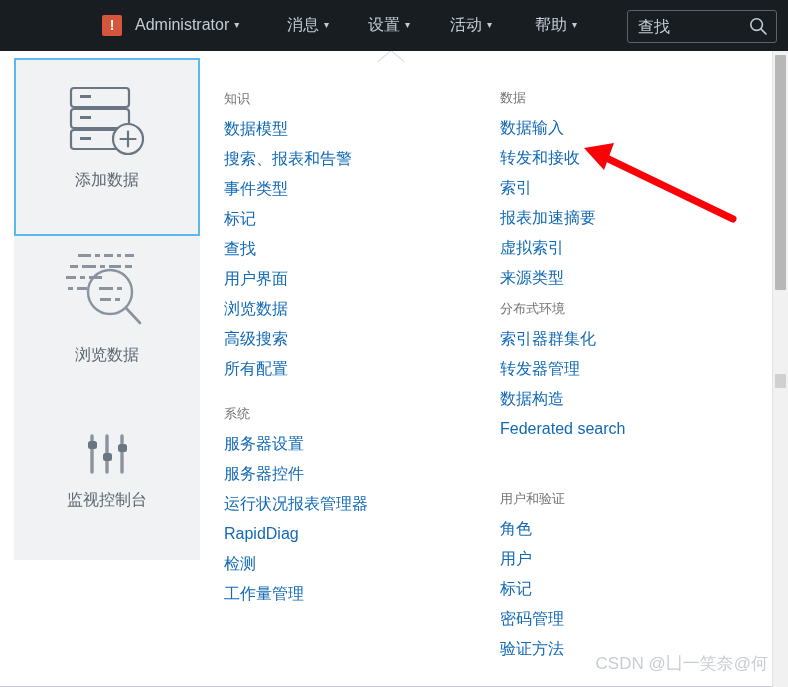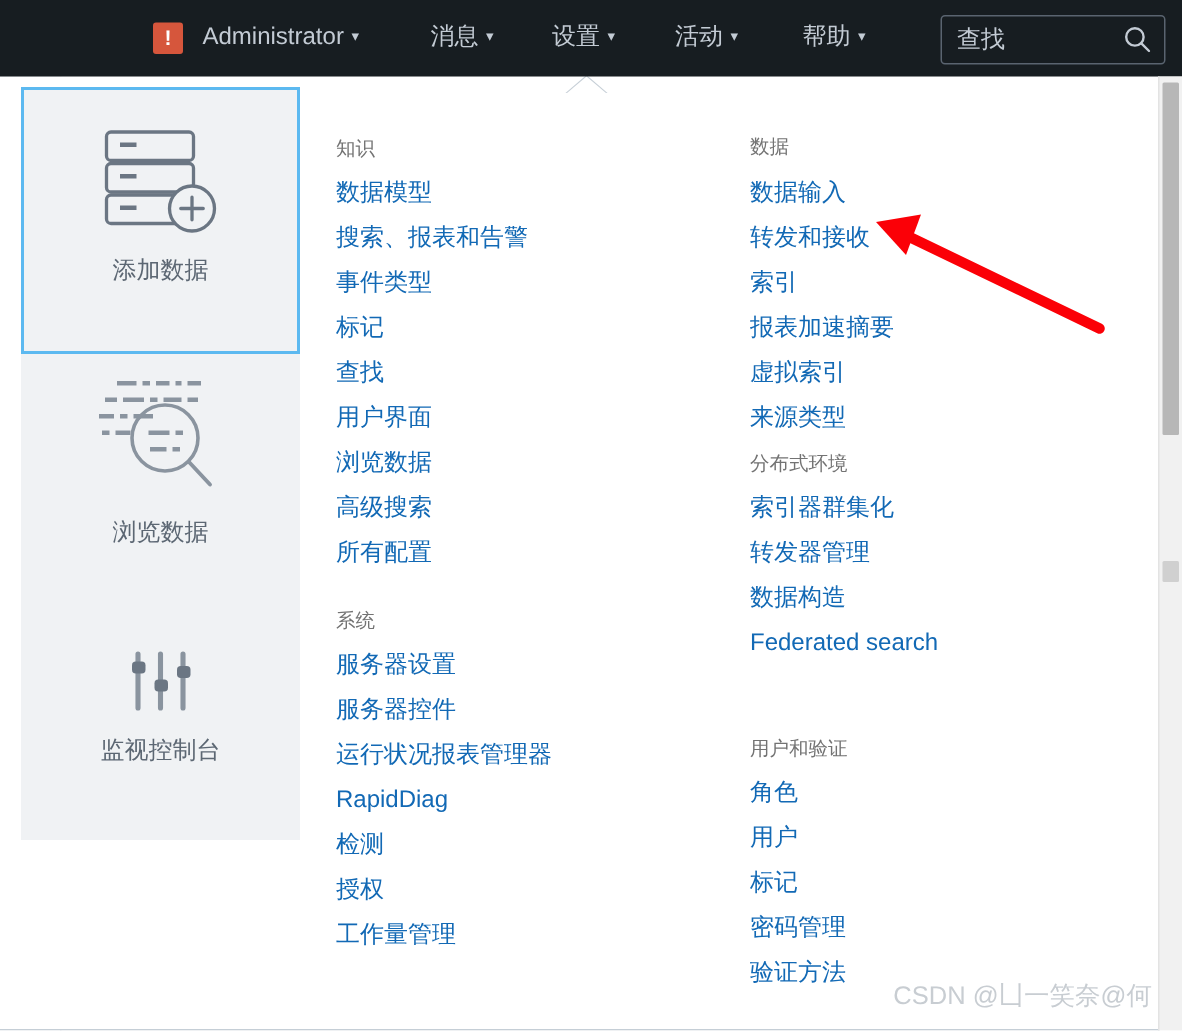--- a/index.html
+++ b/index.html
@@ -343,21 +343,20 @@
       <a class="menu-link">所有配置</a>
     </div>
 
     <div class="menu-group" id="grp-system">
       <div class="group-title">系统</div>
       <a class="menu-link">服务器设置</a>
       <a class="menu-link">服务器控件</a>
       <a class="menu-link">运行状况报表管理器</a>
       <a class="menu-link">RapidDiag</a>
       <a class="menu-link">检测</a>
-      <a class="menu-link">授权</a>
       <a class="menu-link">工作量管理</a>
     </div>
   </div>
 
   <div class="menu-col" id="col-right">
 
     <div class="menu-group" id="grp-data">
       <div class="group-title">数据</div>
       <a class="menu-link">数据输入</a>
       <a class="menu-link">转发和接收</a>

